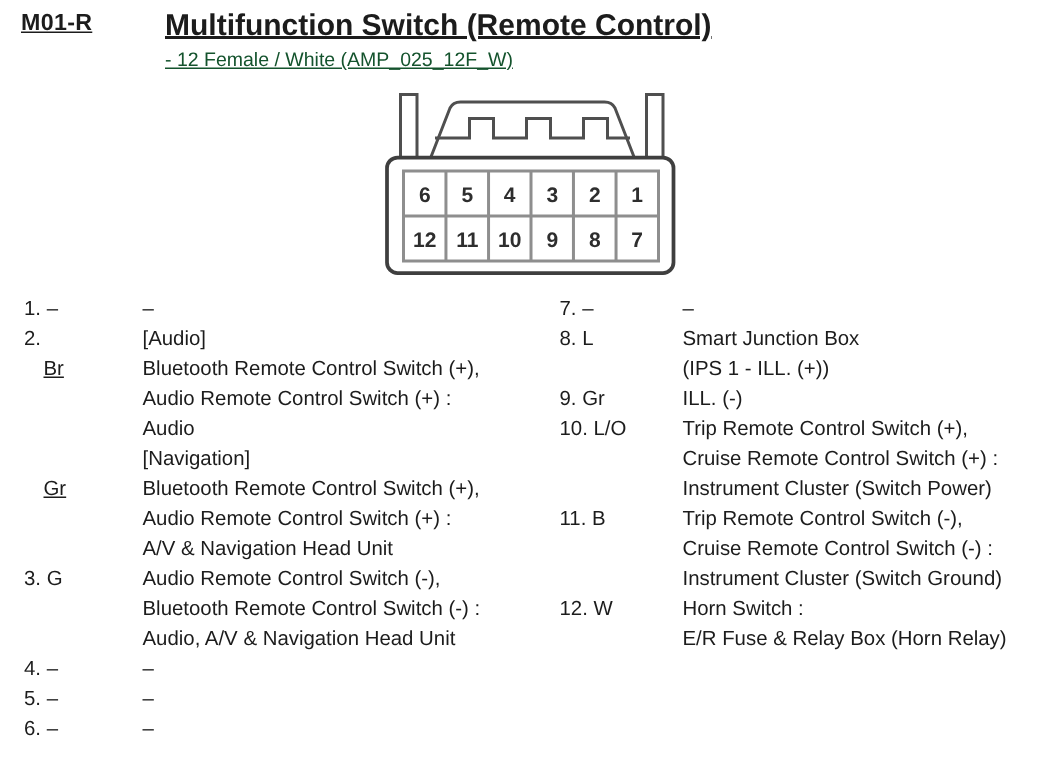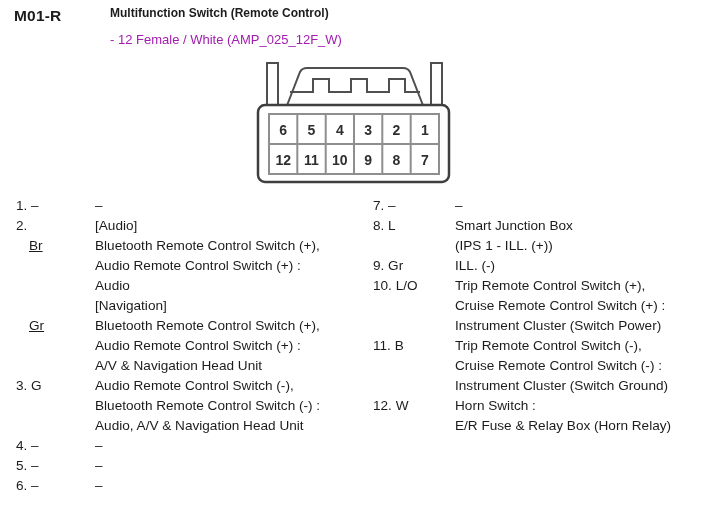--- a/index.html
+++ b/index.html
@@ -2,24 +2,24 @@
 <html><head>
 <meta charset="utf-8">
 <style>
   html,body{margin:0;padding:0;}
   body{
     width:706px;height:508px;position:relative;overflow:hidden;
     background:#ffffff;color:#1c1c1c;
     font-family:"Liberation Sans", sans-serif;
     -webkit-font-smoothing:antialiased;
   }
-  .abs{position:absolute;}
+  .abs{position:absolute;text-decoration:underline;}
   .conn-id{left:14px;top:7px;font-size:15.5px;font-weight:bold;letter-spacing:.2px;}
-  .title{left:110px;top:6px;font-size:12px;font-weight:bold;}
-  .subtitle{left:110px;top:32px;font-size:13px;color:#a21caf;}
+  .title{left:110px;top:6px;font-size:20px;font-weight:bold;}
+  .subtitle{left:110px;top:32px;font-size:13px;color:#14532d;}
   .connector-wrap{left:250px;top:58px;width:210px;height:127px;}
   .pcol{position:absolute;top:196px;font-size:13.6px;line-height:20px;white-space:pre;}
   .pcol-left{left:16px;}
   .pcol-right{left:373px;}
   .trow{display:flex;}
   .pin{flex:none;width:79px;}
   .pcol-right .pin{width:82px;}
   .pin.indent{padding-left:13px;box-sizing:border-box;text-decoration:underline;}
   .desc{flex:none;}
 </style>

